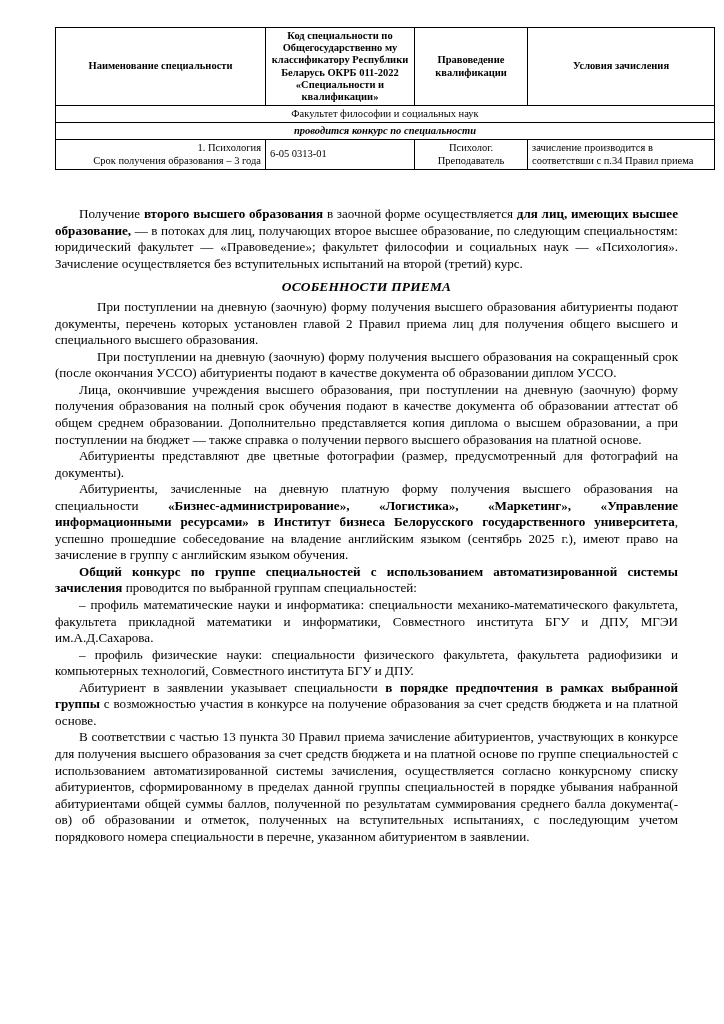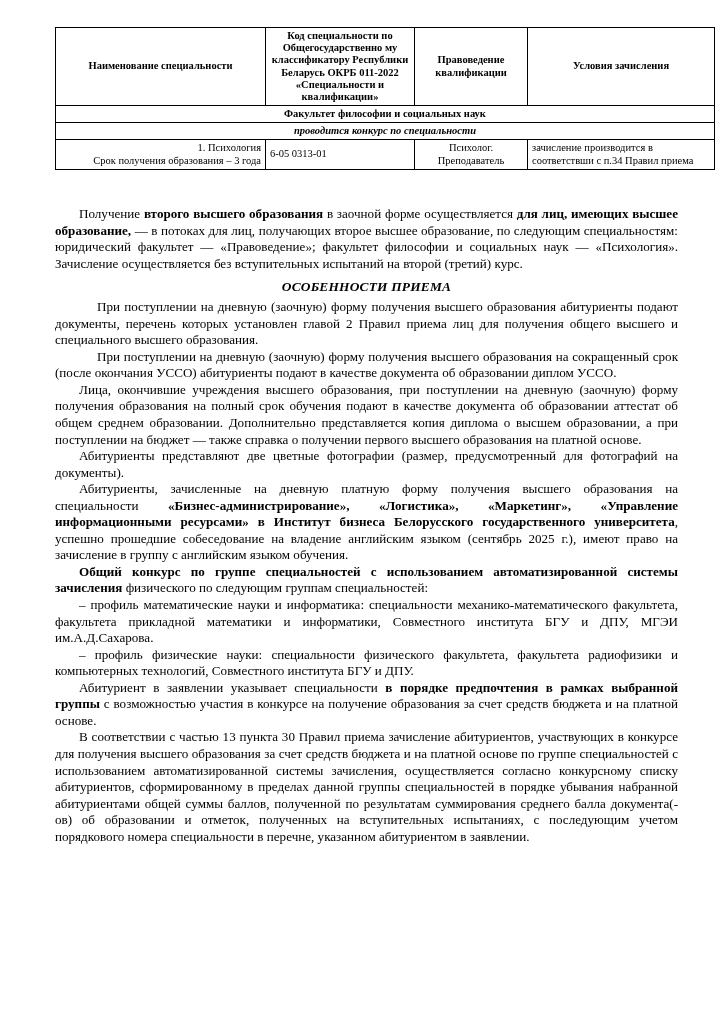--- a/index.html
+++ b/index.html
@@ -47,21 +47,21 @@
   .col1 { width: 201px; }
   .col2 { width: 140px; }
   .col3 { width: 104px; }
   .col4 { width: 178px; }
 
   .hdr-cell {
     padding: 4px 3px;
   }
   .band-faculty {
     text-align: center;
-    font-weight: bold;
+    font-weight: normal;
     font-size: 11.5px;
     padding: 3px 4px;
   }
   .band-konkurs {
     text-align: center;
     font-style: italic;
     font-weight: bold;
     font-size: 10.5px;
     padding: 2px 4px;
   }
@@ -183,21 +183,21 @@
     <p class="par ind-big">При поступлении на дневную (заочную) форму получения высшего образования абитуриенты подают документы, перечень которых установлен главой 2 Правил приема лиц для получения общего высшего и специального высшего образования.</p>
 
     <p class="par ind-big">При поступлении на дневную (заочную) форму получения высшего образования на сокращенный срок (после окончания УССО) абитуриенты подают в качестве документа об образовании диплом УССО.</p>
 
     <p class="par">Лица, окончившие учреждения высшего образования, при поступлении на дневную (заочную) форму получения образования на полный срок обучения подают в качестве документа об образовании аттестат об общем среднем образовании. Дополнительно представляется копия диплома о высшем образовании, а при поступлении на бюджет — также справка о получении первого высшего образования на платной основе.</p>
 
     <p class="par">Абитуриенты представляют две цветные фотографии (размер, предусмотренный для фотографий на документы).</p>
 
     <p class="par"><span>Абитуриенты, зачисленные на дневную платную форму получения высшего образования на специальности </span><b>«Бизнес-администрирование», «Логистика», «Маркетинг», «Управление информационными ресурсами» в Институт бизнеса Белорусского государственного университета</b><span>, успешно прошедшие собеседование на владение английским языком (сентябрь 2025 г.), имеют право на зачисление в группу с английским языком обучения.</span></p>
 
-    <p class="par"><b>Общий конкурс по группе специальностей с использованием автоматизированной системы зачисления</b><span> физического по следующим группам специальностей:</span></p>
+    <p class="par"><b>Общий конкурс по группе специальностей с использованием автоматизированной системы зачисления</b><span> проводится по выбранной группам специальностей:</span></p>
 
     <p class="par">– профиль математические науки и информатика: специальности механико-математического факультета, факультета прикладной математики и информатики, Совместного института БГУ и ДПУ, МГЭИ им.А.Д.Сахарова.</p>
 
     <p class="par">– профиль физические науки: специальности физического факультета, факультета радиофизики и компьютерных технологий, Совместного института БГУ и ДПУ.</p>
 
     <p class="par"><span>Абитуриент в заявлении указывает специальности </span><b>в порядке предпочтения в рамках выбранной группы</b><span> с возможностью участия в конкурсе на получение образования за счет средств бюджета и на платной основе.</span></p>
 
     <p class="par">В соответствии с частью 13 пункта 30 Правил приема зачисление абитуриентов, участвующих в конкурсе для получения высшего образования за счет средств бюджета и на платной основе по группе специальностей с использованием автоматизированной системы зачисления, осуществляется согласно конкурсному списку абитуриентов, сформированному в пределах данной группы специальностей в порядке убывания набранной абитуриентами общей суммы баллов, полученной по результатам суммирования среднего балла документа(-ов) об образовании и отметок, полученных на вступительных испытаниях, с последующим учетом порядкового номера специальности в перечне, указанном абитуриентом в заявлении.</p>
 
 

